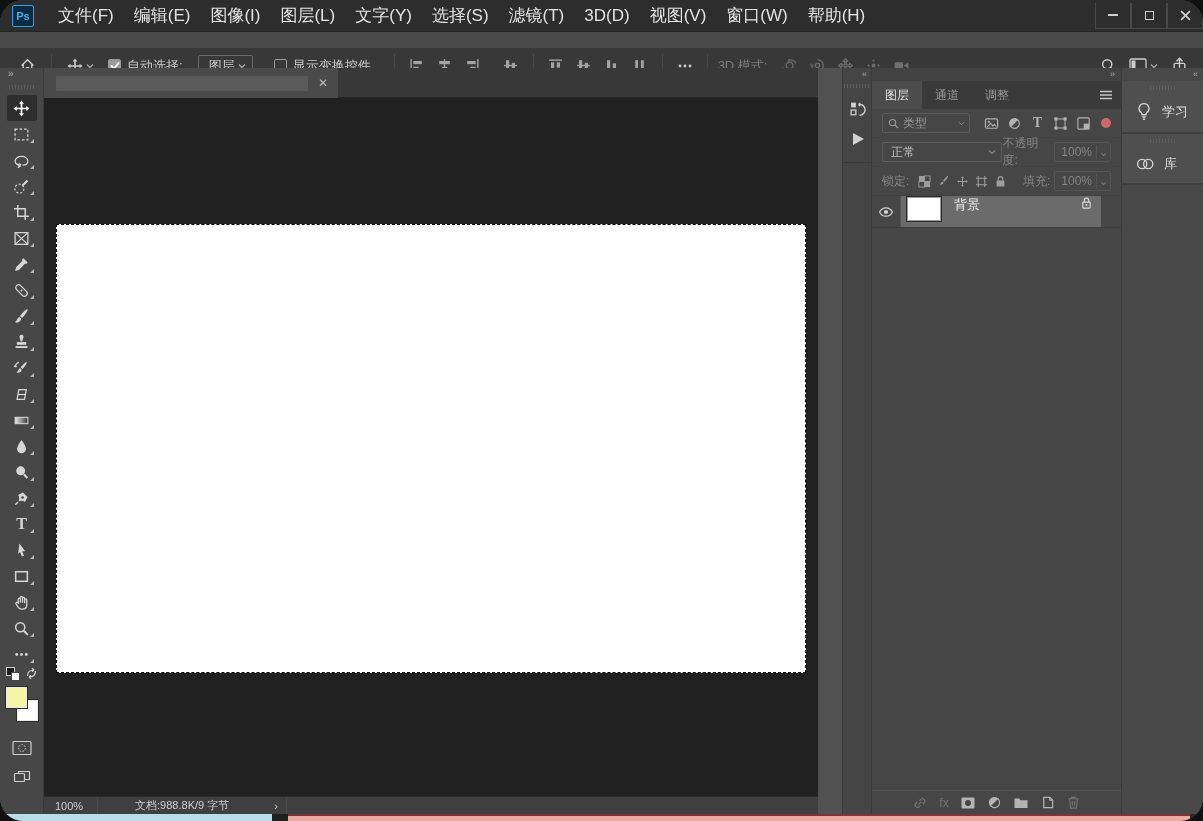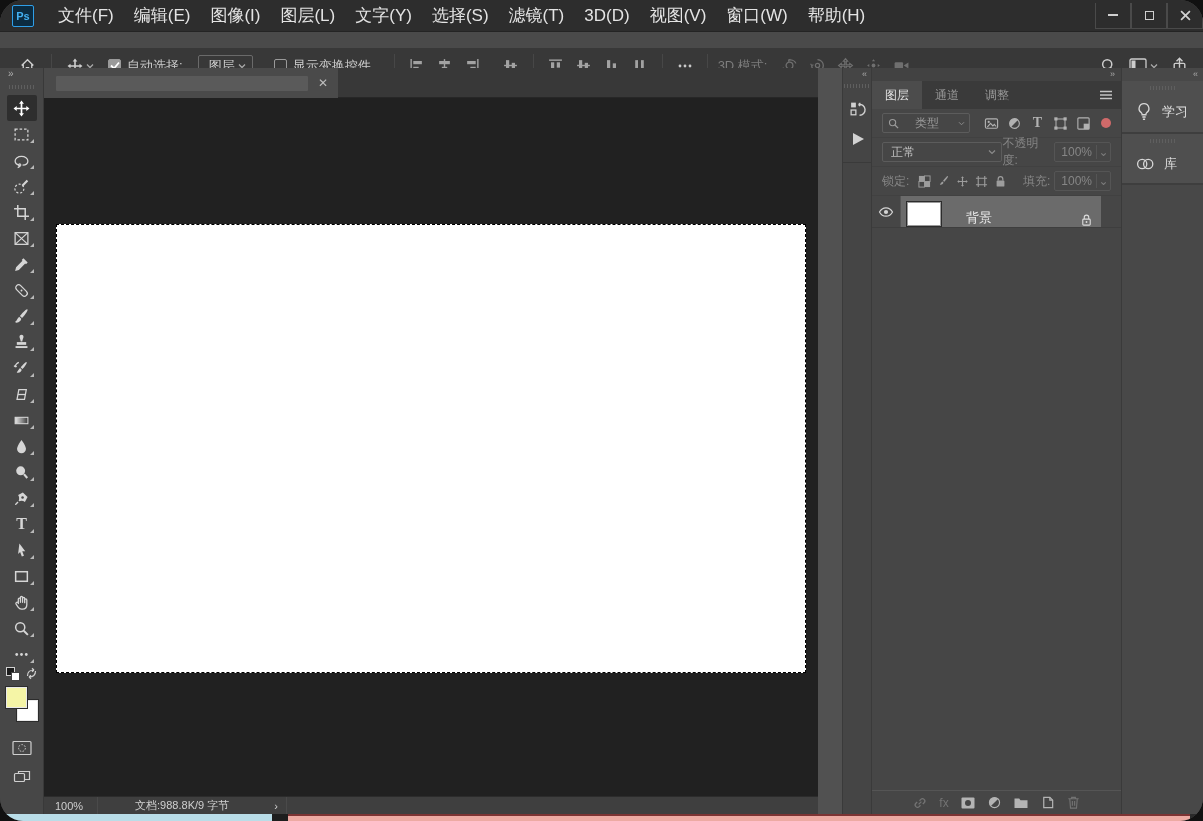--- a/index.html
+++ b/index.html
@@ -70,33 +70,33 @@
   .nd-btn { width:30px; height:30px; display:flex; align-items:center; justify-content:center; color:#d2d2d2; }
 
   .panels { position:absolute; left:872px; top:68px; width:249px; height:746px; background:#464646; display:flex; flex-direction:column;}
   .pn-head { height:13px; background:#424242; text-align:right; color:#a8a8a8; font-size:9px; padding-right:6px; line-height:12px;}
   .pn-tabs { height:28px; background:#3a3a3a; display:flex; align-items:stretch; }
   .pn-tab { padding:0 13px; display:flex; align-items:center; color:#989898; font-size:12px; }
   .pn-tab.active { background:#4c4c4c; color:#e2e2e2; }
   .pn-menu { margin-left:auto; width:30px; display:flex; align-items:center; justify-content:center; color:#c4c4c4;}
   .pn-row { display:flex; align-items:center; padding:0 10px; height:29px; border-bottom:1px solid #414141; }
   .filter-box { width:88px; height:20px; border:1px solid #5c5c5c; border-radius:2px; display:flex; align-items:center; padding:0 4px 0 5px; color:#9b9b9b; font-size:12px;}
-  .filter-box .lbl { flex:1; margin-left:16px;}
+  .filter-box .lbl { flex:1; margin-left:4px;}
   .kind-btn { width:23px; height:20px; display:flex; align-items:center; justify-content:center; color:#b2b2b2; }
   .toggle-dot { width:10px; height:10px; border-radius:50%; background:#d06a6a; margin-left:6px; }
   .blend-select { width:128px; height:20px; border:1px solid #5c5c5c; border-radius:2px; display:flex; align-items:center; padding:0 5px 0 8px; color:#bdbdbd; font-size:12px;}
   .dimtext { color:#868686; font-size:12px; }
   .val-box { height:20px; border:1px solid #555; border-radius:2px; display:flex; align-items:center; color:#868686; font-size:12px; margin-left:4px;}
   .val-box .v { padding:0 4px 0 6px; }
   .val-box .c { border-left:1px solid #555; width:14px; text-align:center; color:#7b7b7b;}
   .lock-ico { width:19px; height:18px; display:flex; align-items:center; justify-content:center; color:#9d9d9d; }
   .layerlist { flex:1; background:#464646; }
   .layer-row { display:flex; align-items:stretch; height:32px; border-bottom:1px solid #3e3e3e; }
   .eye-col { width:29px; display:flex; align-items:center; justify-content:center; border-right:1px solid #555; color:#d4d4d4;}
-  .row-body { flex:1; margin-right:20px; background:#6b6b6b; display:flex; align-items:flex-end; padding:0 8px 0 5px;gap:12px; }
+  .row-body { flex:1; margin-right:20px; background:#6b6b6b; display:flex; align-items:flex-start; padding:0 8px 0 5px; }
   .thumb { width:36px; height:26px; background:#fff; border:1px solid #2c2c2c; outline:1px solid #9a9a9a; outline-offset:-2px;}
   .layer-name { margin-left:12px; color:#eaeaea; font-size:13px; flex:1;}
   .layer-lock { color:#dcdcdc; }
   .pn-bottom { height:24px; border-top:1px solid #555; display:flex; align-items:center; justify-content:center; gap:11px; }
   .pb-ico { color:#b4b4b4; display:flex; }
   .pb-ico.dim { color:#737373; }
   .fx-lbl { font-size:12px; color:#737373; }
 
   .rightdock { position:absolute; left:1121px; top:68px; width:82px; height:746px; background:#484848; border-left:1px solid #3a3a3a;}
   .rd-head { height:13px; text-align:right; color:#a8a8a8; font-size:9px; padding-right:5px; line-height:12px;}

